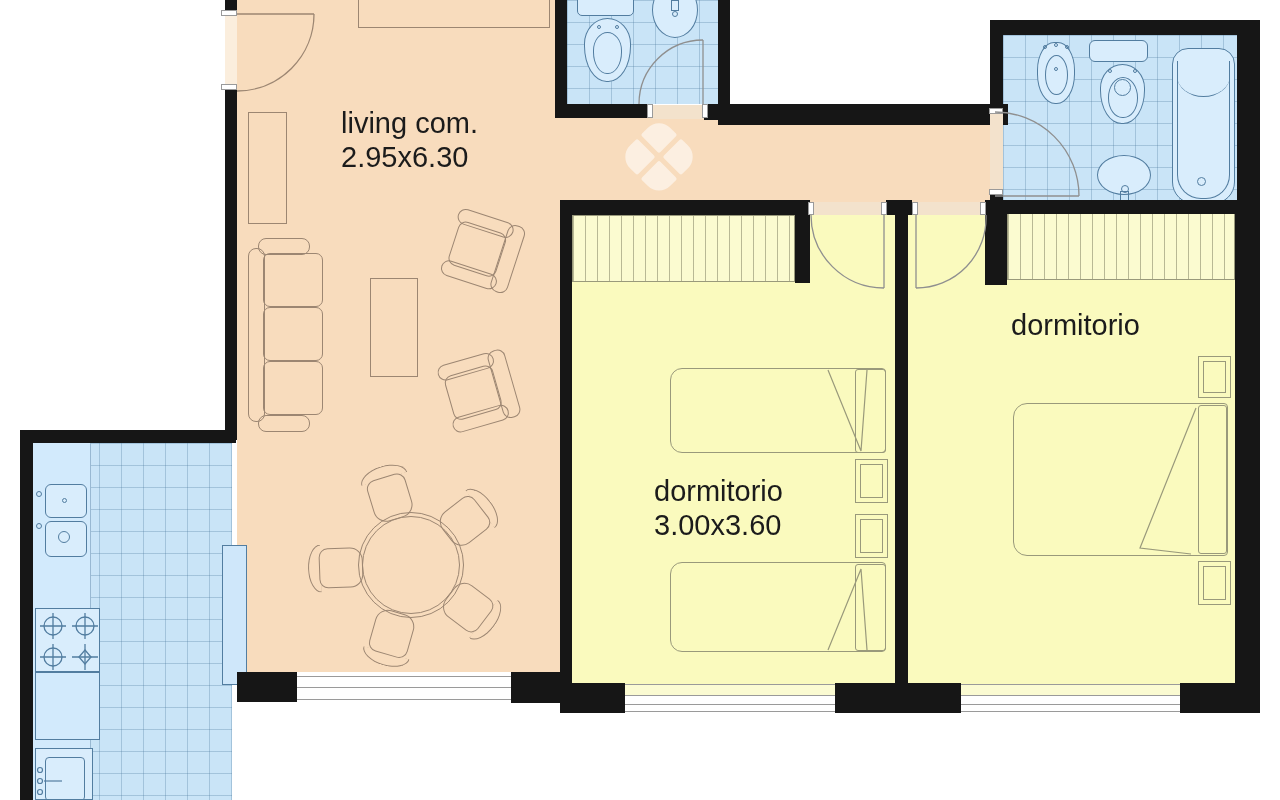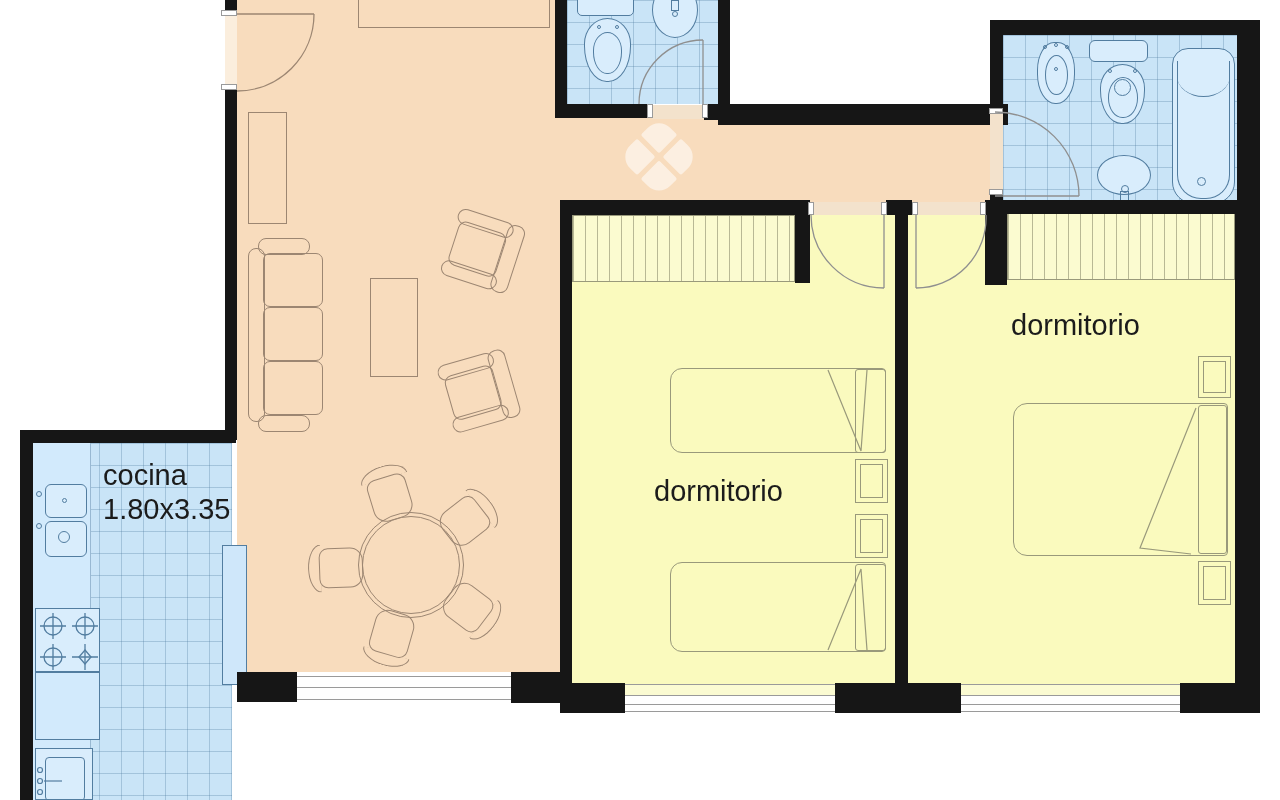--- a/index.html
+++ b/index.html
@@ -258,26 +258,27 @@
         <path d="M72,657 L98,657 M85,644 L85,670"></path>
     </g>
     <g fill="none" stroke="#527da0" stroke-width="1.2">
       <circle cx="40" cy="770" r="2.5"></circle>
         <circle cx="40" cy="781" r="2.5"></circle>
         <circle cx="40" cy="792" r="2.5"></circle>
       <path d="M44,781 L62,781"></path>
     </g>
   </svg>
 
-  <div class="label" style="left:103px;top:458px">
-    <div>cocina</div>
-    <div>1.80x3.35</div>
+  <div class="label" style="left:341px;top:106px">
+    <div>living com.</div>
+    <div>2.95x6.30</div>
   </div>
   <div class="label" style="left:654px;top:474px">
     <div>dormitorio</div>
+    <div>3.00x3.60</div>
   </div>
   <div class="label" style="left:1011px;top:308px">
     <div>dormitorio</div>
   </div>
 
   <div class="wm-d">
     <div style="left:0;top:0;border-radius:16px 2px 2px 2px"></div>
     <div style="left:31px;top:0;border-radius:2px 16px 2px 2px"></div>
     <div style="left:0;top:31px;border-radius:2px 2px 2px 16px"></div>
     <div style="left:31px;top:31px;border-radius:2px 2px 16px 2px"></div>

